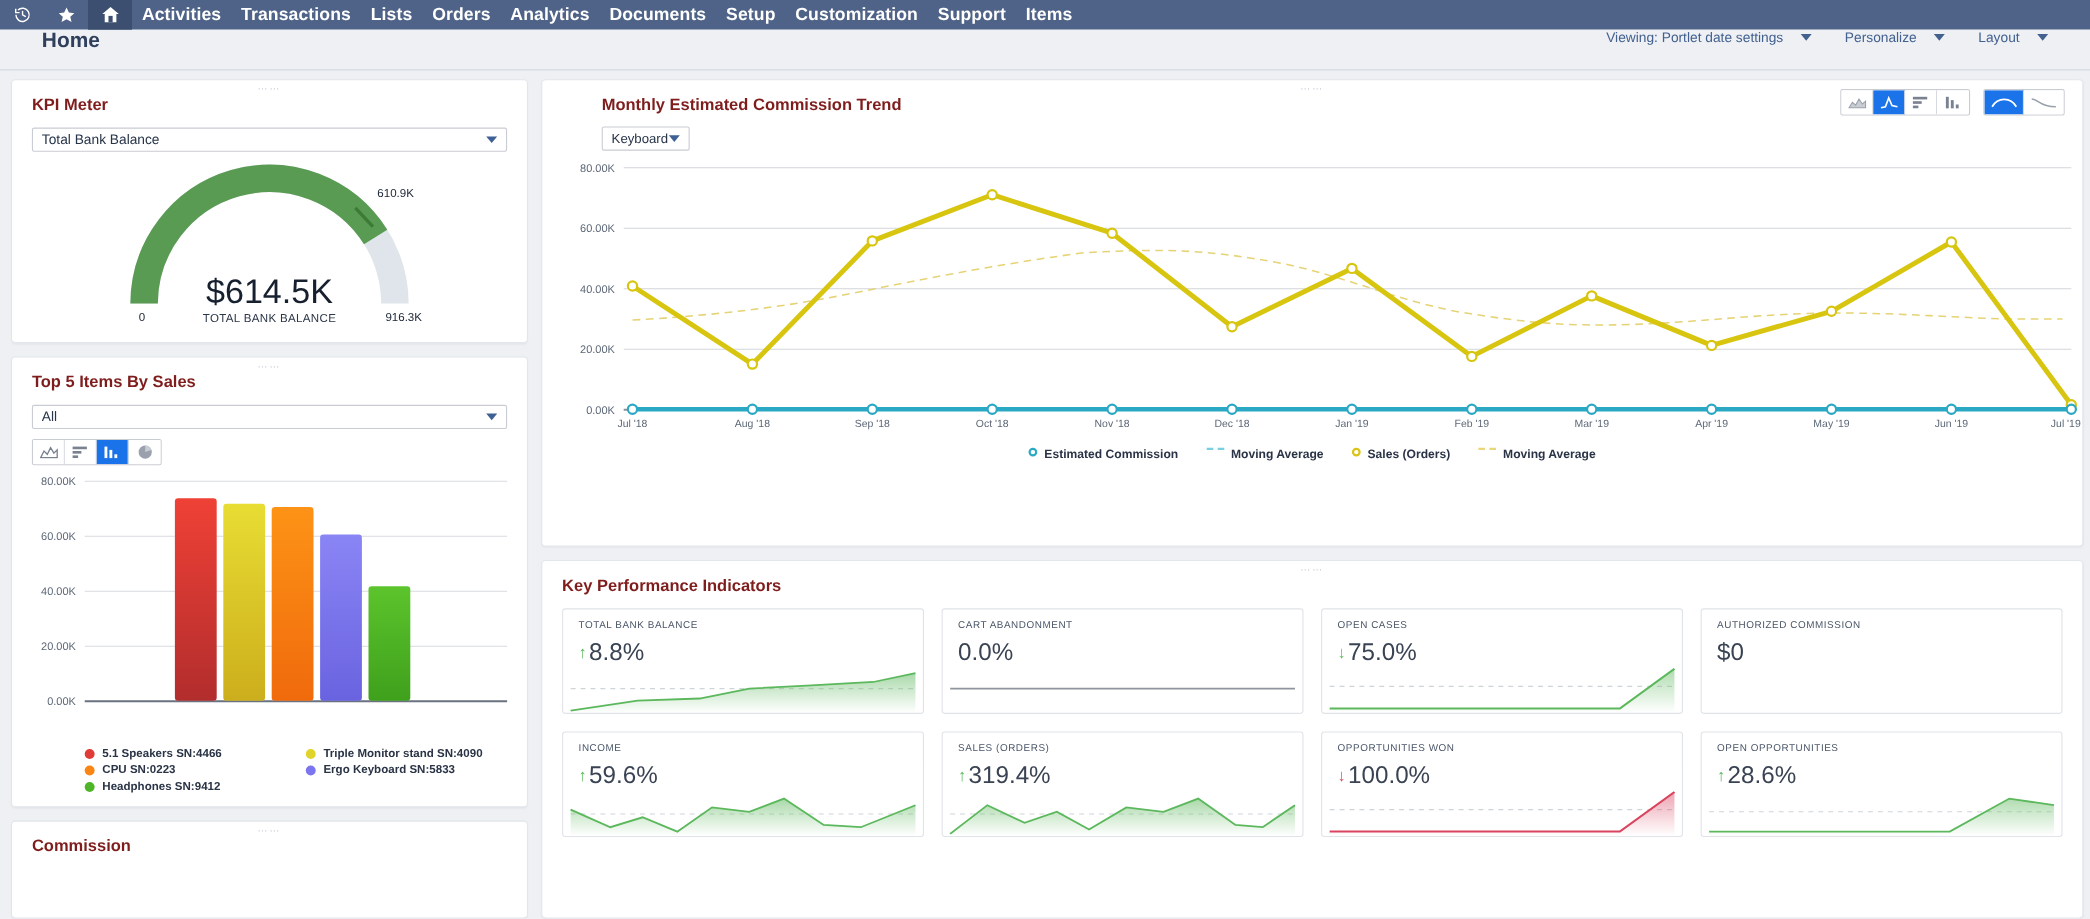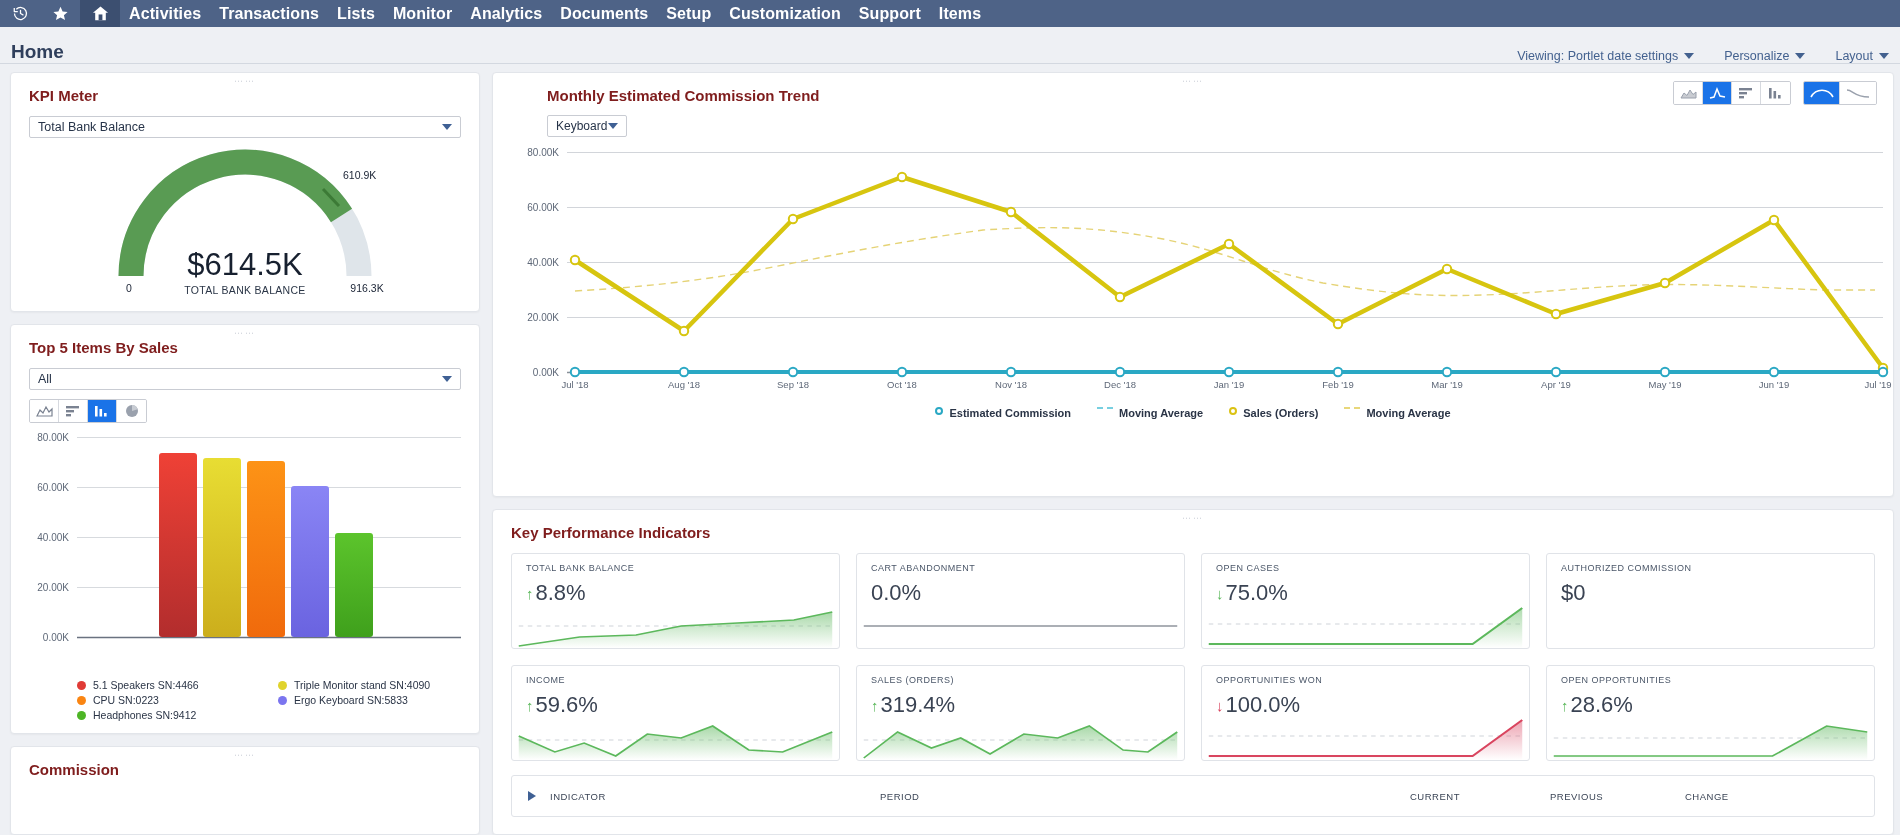--- a/index.html
+++ b/index.html
@@ -35,32 +35,32 @@
     cursor: pointer;
     white-space: nowrap;
   }
   .nav-link:first-of-type { padding-left: 14px; }
 
   
   .pagehead {
     height: 37px;
     background: #eef0f4;
     border-bottom: 1px solid #d3d8e0;
-    display: flex; align-items: flex-end;
-    padding: 0 11px;
+    display: flex; align-items: flex-start;
+    padding: 0 38px;
   }
   .pagetitle {
     font-size: 19px;
     font-weight: bold;
     color: #2f3f5c;
   }
   .head-right { margin-left: auto; display: flex; align-items: center; gap: 30px; }
   .head-link {
     font-size: 12.5px; color: #43618f; cursor: pointer;
-    display: flex; align-items: center; gap: 6px; white-space: nowrap;
+    display: flex; align-items: center; gap: 16px; white-space: nowrap;
   }
   .caret {
     width: 0; height: 0;
     border-left: 5px solid transparent;
     border-right: 5px solid transparent;
     border-top: 6px solid #43618f;
   }
 
   
   .board { display: flex; padding: 8px 10px 0 10px; gap: 12px; height: 771px; }
@@ -127,21 +127,21 @@
   }
   .chart-toggle .tgl:last-child { border-right: none; }
   .chart-toggle .tgl.on { background: #1a73e8; }
 
   
   .legend-items { display: flex; flex-wrap: wrap; padding: 4px 0 0 66px; }
   .lg-item {
     width: 50%;
     display: flex; align-items: center; gap: 7px;
     font-size: 10.5px; color: #2a3446; line-height: 15px;
-    font-weight: normal;
+    font-weight: bold;
   }
   .dot { width: 9px; height: 9px; border-radius: 50%; flex: 0 0 auto; }
 
   
   .trend-top { display: flex; align-items: flex-start; padding-right: 16px; padding-left: 36px; }
   .trend-toggles { margin-left: auto; display: flex; gap: 12px; padding-top: 8px; }
 
   .trend-legend {
     display: flex; justify-content: center; gap: 26px;
     font-size: 11px; color: #2a3446; font-weight: bold;
@@ -222,21 +222,21 @@
   </div>
   <div class="nav-icon active">
     <svg width="19" height="19" viewBox="0 0 24 24" fill="#fff">
       <path d="M12 3 2.5 11h2.8v9.5h13.4V11h2.8z"></path>
       <rect x="9.6" y="13.2" width="4.8" height="7.3" fill="#3c4f70"></rect>
     </svg>
   </div>
   <div class="nav-link">Activities</div>
   <div class="nav-link">Transactions</div>
   <div class="nav-link">Lists</div>
-  <div class="nav-link">Monitor</div>
+  <div class="nav-link">Orders</div>
   <div class="nav-link">Analytics</div>
   <div class="nav-link">Documents</div>
   <div class="nav-link">Setup</div>
   <div class="nav-link">Customization</div>
   <div class="nav-link">Support</div>
   <div class="nav-link">Items</div>
 </div>
 
 <div class="pagehead">
   <div class="pagetitle">Home</div>
@@ -678,25 +678,15 @@
                   <stop offset="100%" stop-color="#7bc47b" stop-opacity="0"></stop>
                 </linearGradient>
               </defs>
             <line x1="6" y1="22" x2="284" y2="22" stroke="#cfd4d9" stroke-width="1" stroke-dasharray="4 4"></line>
             <path d="M6 40 L200 40 L248 10 L284 16 L284 44 L6 44 Z" fill="url(#sg8)"></path>
             <polyline points="6,40 200,40 248,10 284,16" fill="none" stroke="#5cb85c" stroke-width="1.6"></polyline>
           </svg>
         </div>
       </div>
 
-      <div class="kpi-table">
-        <div class="kpi-thead">
-          <span class="play"></span>
-          <span class="th" style="width:330px">INDICATOR</span>
-          <span class="th" style="width:530px">PERIOD</span>
-          <span class="th" style="width:140px">CURRENT</span>
-          <span class="th" style="width:135px">PREVIOUS</span>
-          <span class="th">CHANGE</span>
-        </div>
-      </div>
     </div>
   </div>
 </div>
 
 </body></html>

